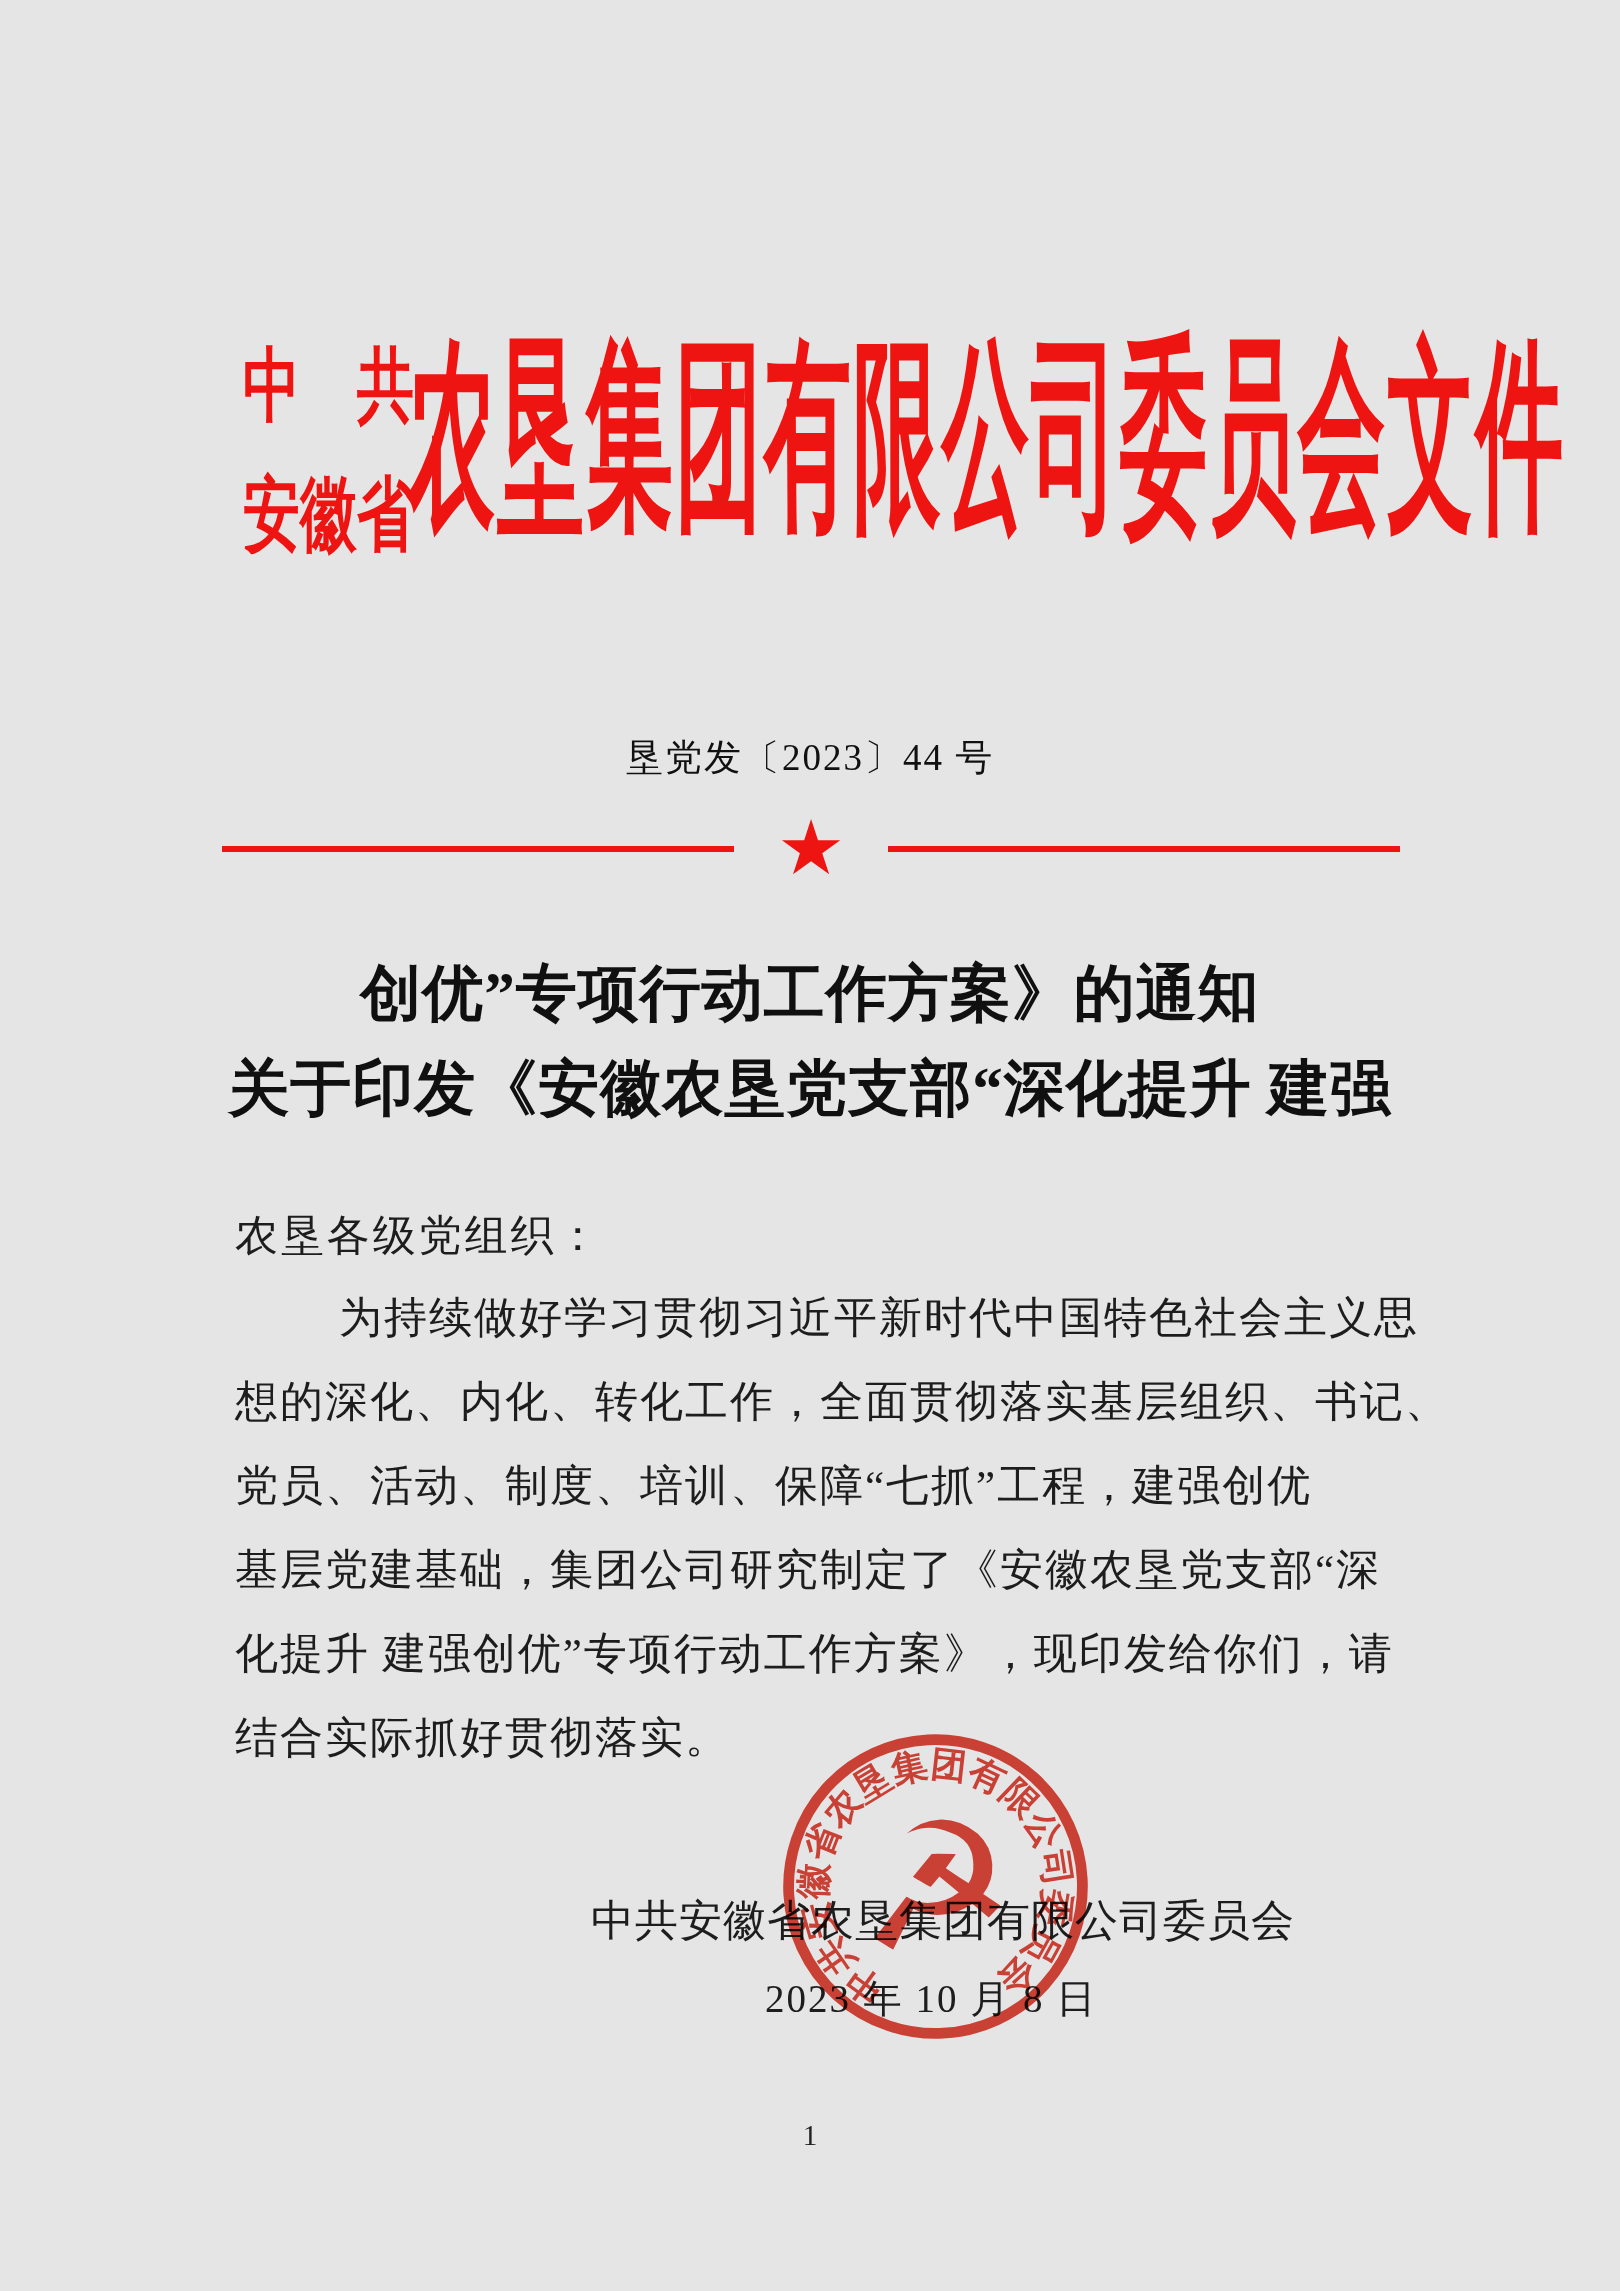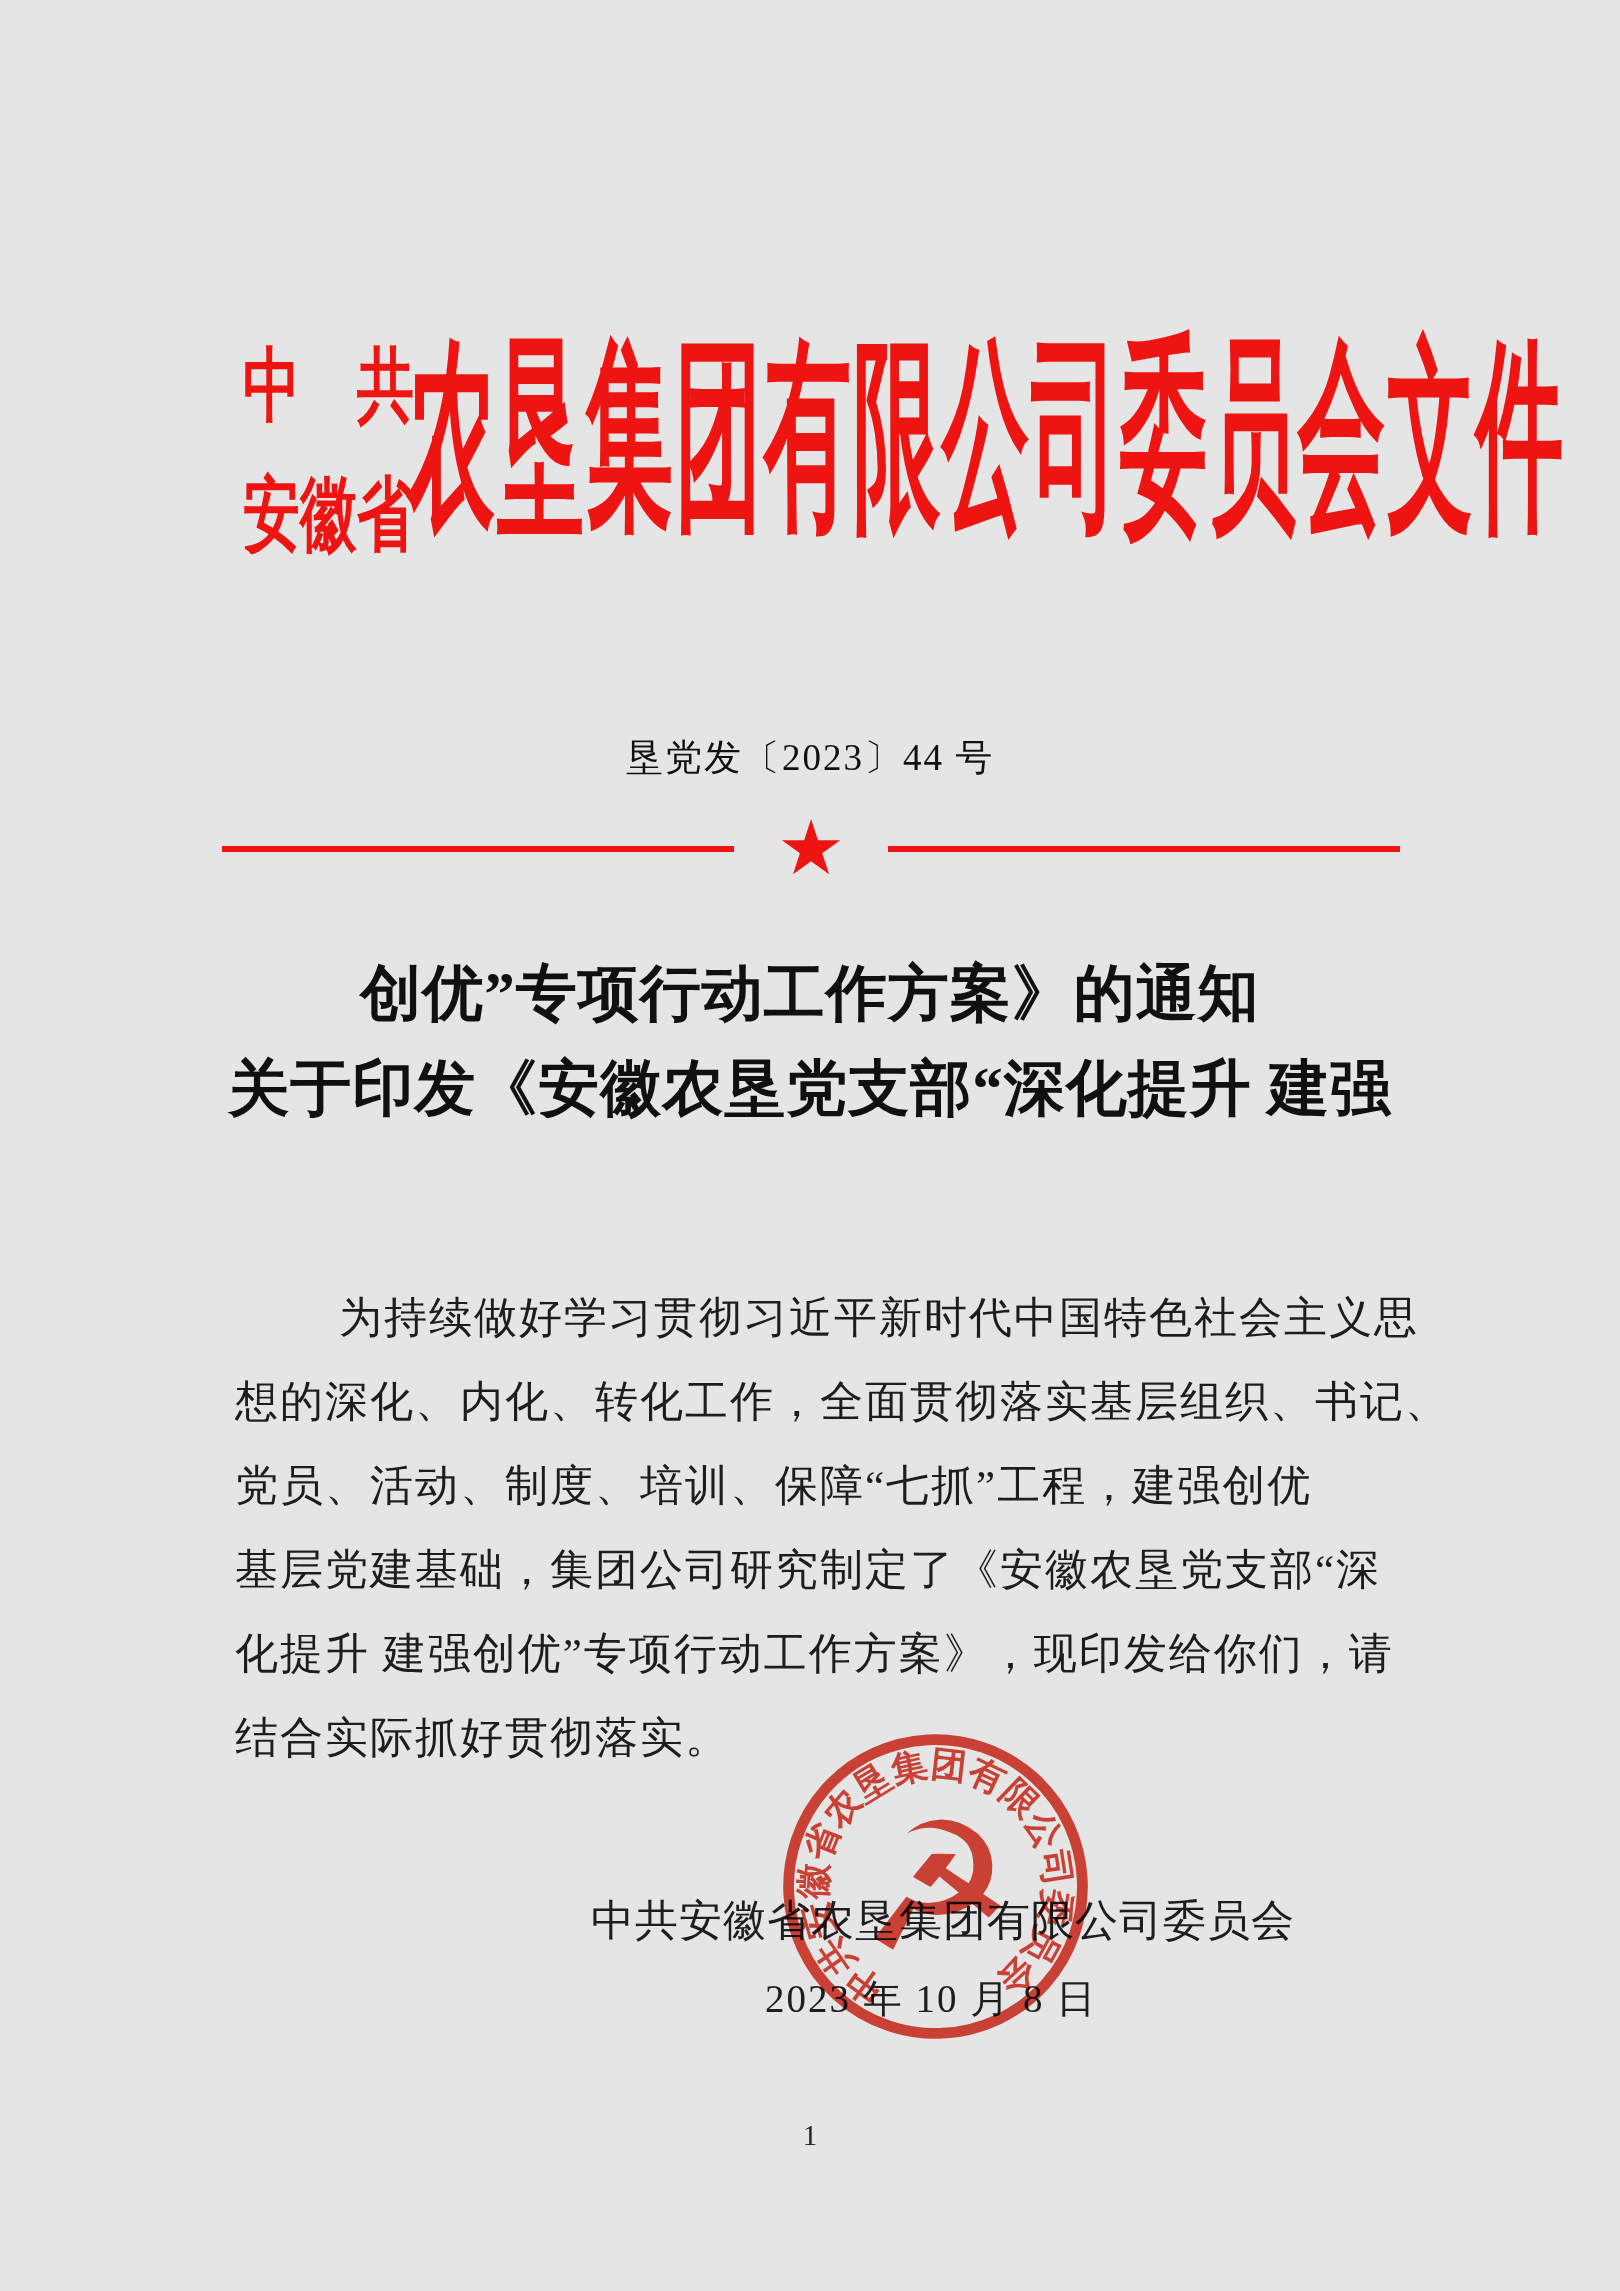--- a/index.html
+++ b/index.html
@@ -108,20 +108,21 @@
       <span class="star">★</span>
     </div>
     <div class="seg"></div>
   </div>
 
   <div class="title">
     <div>创优”专项行动工作方案》的通知</div>
     <div>关于印发《安徽农垦党支部“深化提升 建强</div>
   </div>
 
+  <div class="salutation">农垦各级党组织：</div>
 
   <div class="paragraph">
     <div class="line indent">为持续做好学习贯彻习近平新时代中国特色社会主义思</div>
     <div class="line">想的深化、内化、转化工作，全面贯彻落实基层组织、书记、</div>
     <div class="line">党员、活动、制度、培训、保障“七抓”工程，建强创优</div>
     <div class="line">基层党建基础，集团公司研究制定了《安徽农垦党支部“深</div>
     <div class="line">化提升 建强创优”专项行动工作方案》，现印发给你们，请</div>
     <div class="line">结合实际抓好贯彻落实。</div>
   </div>
 

